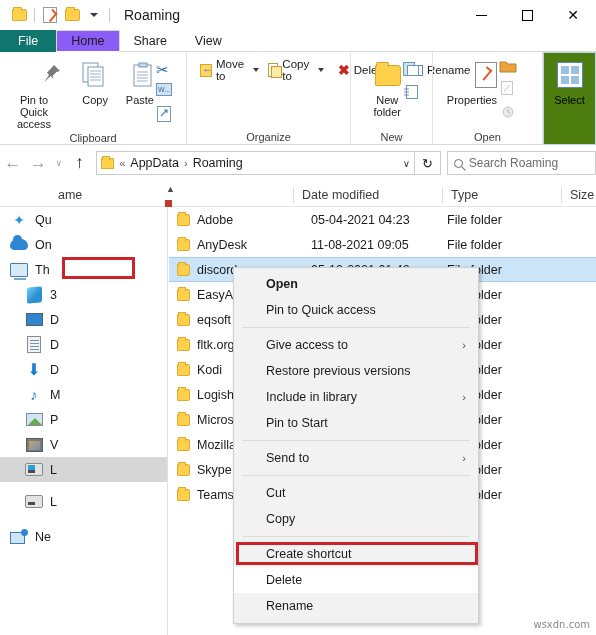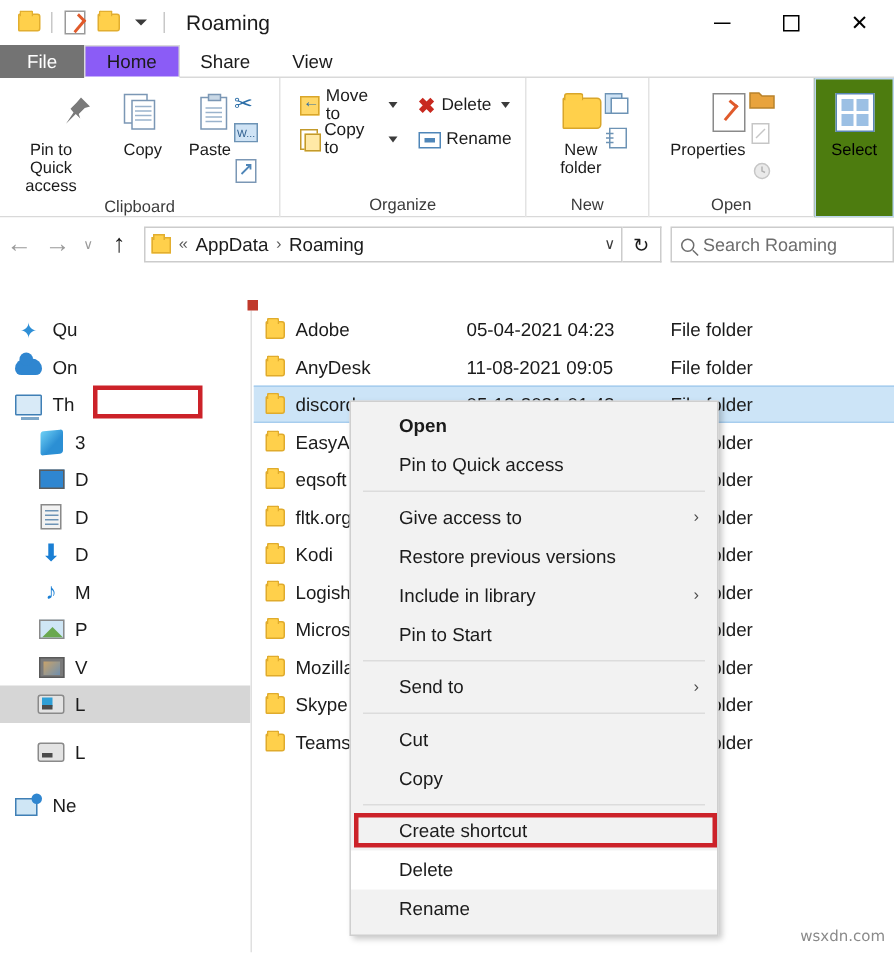--- a/index.html
+++ b/index.html
@@ -37,38 +37,38 @@
   .tb-title { font-size: 14px; color: #1b1b1b; margin-left: 10px; }
   .wincontrols { margin-left: auto; display: flex; height: 30px; }
   .wc { width: 46px; height: 30px; display: flex; align-items: center; justify-content: center; }
   .wc .min { width: 11px; height: 1px; background: #000; }
   .wc .max { width: 11px; height: 11px; border: 1px solid #000; }
   .wc .cls { font-size: 14px; color: #000; line-height: 1; }
 
   
   .tabstrip { position: absolute; left: 0; top: 30px; width: 596px; height: 22px; display: flex; align-items: flex-end; }
   .tab { height: 22px; padding: 0 14px; font-size: 12.5px; color: #1b1b1b; display: flex; align-items: center; }
-  .tab.file { background: #737373; color: #fff; padding: 0 18px; height: 22px; }
+  .tab.file { background: #0f766e; color: #fff; padding: 0 18px; height: 22px; }
   .tab.active { background: #8b5cf6; border: 1px solid #d9d9d9; border-bottom: 1px solid #fff; }
   .tabline { position: absolute; left: 0; top: 51px; width: 596px; height: 1px; background: #d9d9d9; }
 
   
   .ribbon {
     position: absolute; left: 0; top: 52px; width: 596px; height: 93px;
     background: #ffffff; border-bottom: 1px solid #d9d9d9; display: flex;
   }
   .rgroup { height: 93px; position: relative; display: flex; flex-direction: column; }
   .rgroup + .rgroup { border-left: 1px solid #e3e3e3; }
   .rgroup-body { flex: 1; display: flex; align-items: flex-start; padding: 4px 6px 0 6px; gap: 2px; }
   .rgroup-label { height: 16px; font-size: 11px; color: #3b3b3b; text-align: center; line-height: 16px; }
   .bigbtn { width: 56px; display: flex; flex-direction: column; align-items: flex-end; padding-top: 3px; }
   .bigbtn .lbl { font-size: 11px; color: #1b1b1b; text-align: center; line-height: 12px; margin-top: 3px; }
   .iconbox { height: 32px; display: flex; align-items: center; justify-content: center; }
 
-  .smallcol { display: flex; flex-direction: column; gap: 3px; padding-top: 4px; }
+  .smallcol { display: flex; flex-direction: row; gap: 3px; padding-top: 4px; }
   .smallbtn { display: flex; align-items: center; gap: 4px; height: 20px; padding: 0 3px; font-size: 11.5px; color: #1b1b1b; }
   .smallbtn .tri { width: 0; height: 0; border-left: 3px solid transparent; border-right: 3px solid transparent; border-top: 4px solid #3b3b3b; margin-left: 2px; }
 
   .iconcol { display: flex; flex-direction: column; gap: 5px; padding-top: 6px; }
   .iconrow { display: flex; align-items: center; gap: 2px; }
   .ic-scissors { font-size: 15px; color: #2d6fa8; line-height: 1; }
   .ic-folder-yellow { width: 26px; height: 21px; background: #ffd04b; border: 1px solid #d9a62a; border-radius: 1px 3px 3px 1px; position: relative; }
   .ic-folder-yellow:before { content:""; position:absolute; left:0; top:-4px; width:11px; height:4px; background:#ffd04b; border:1px solid #d9a62a; border-bottom:none; border-radius:2px 2px 0 0; }
   .ic-doc { width: 22px; height: 26px; border: 1px solid #8a8a8a; background:#fff; position: relative; }
   .ic-doc .chk { position: absolute; left: 3px; top: 7px; width: 13px; height: 7px; border-right: 2.5px solid #e05a2b; border-bottom: 2.5px solid #e05a2b; transform: rotate(-50deg); }
@@ -411,20 +411,30 @@
       <span class="crumb">Roaming</span>
       <span class="addr-caret">∨</span>
     </div>
     <div class="refreshbtn">↻</div>
     <div class="searchbox">
       <span class="mag"></span>
       <span class="searchtext">Search Roaming</span>
     </div>
   </div>
 
+  <div class="colheads">
+    <div class="ch" style="left:50px; width:243px;">ame</div>
+    <div class="sortchev">▲</div>
+    <div class="ch-div" style="left:293px;"></div>
+    <div class="ch" style="left:294px; width:148px;">Date modified</div>
+    <div class="ch-div" style="left:442px;"></div>
+    <div class="ch" style="left:443px; width:122px;">Type</div>
+    <div class="ch-div" style="left:561px;"></div>
+    <div class="ch" style="left:562px; width:34px;">Size</div>
+  </div>
 
   <div class="navpane">
     <div class="navitem">
       <span class="navicon">
           <span class="i-star">✦</span>
         </span>
       <span>Qu</span>
     </div>
     <div class="navitem">
       <span class="navicon">

